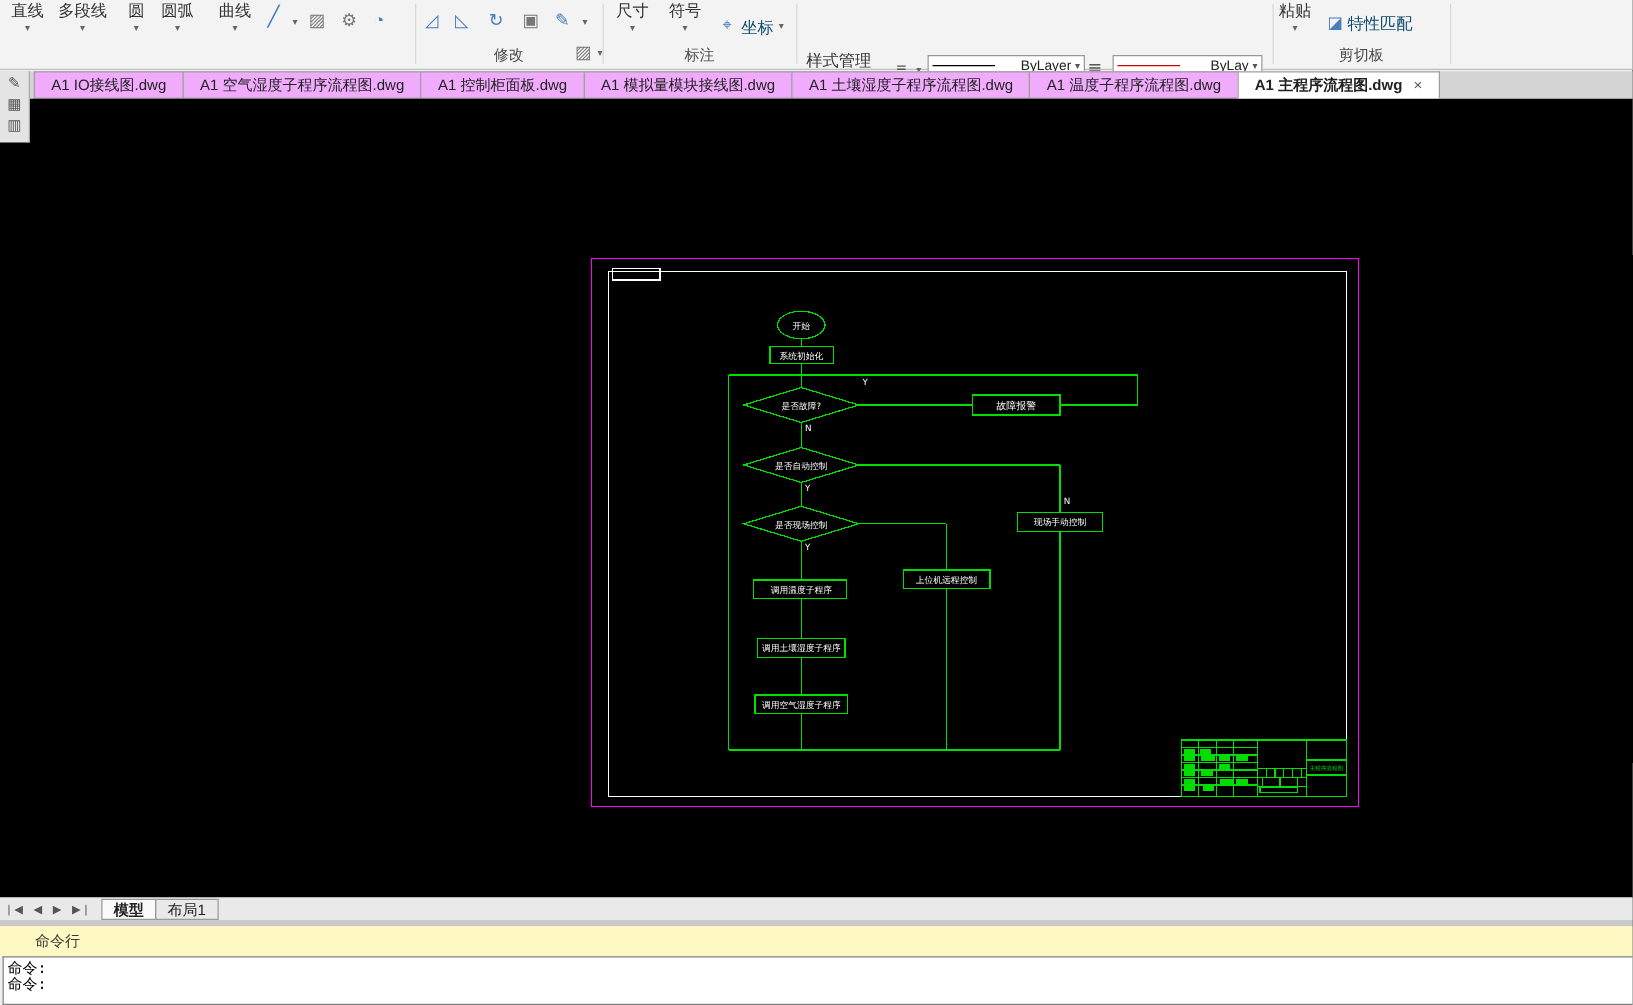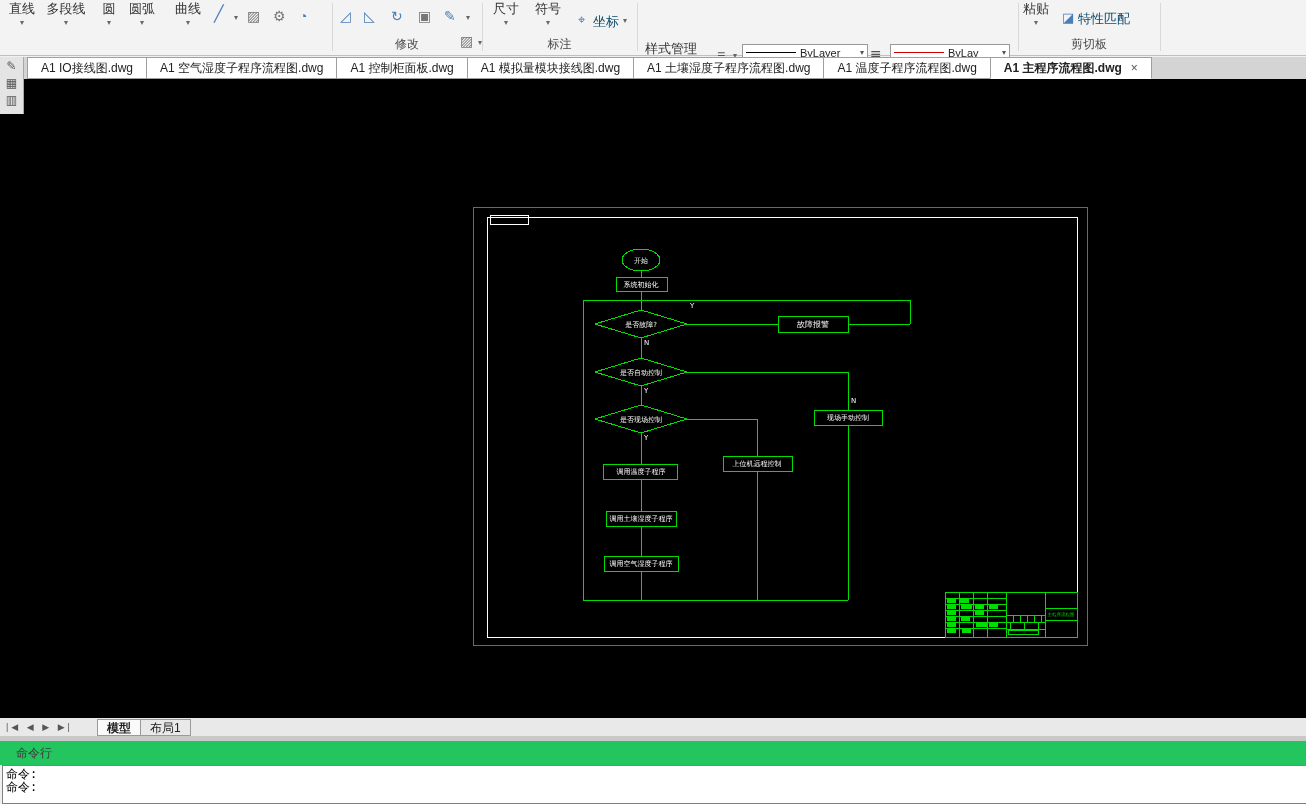--- a/index.html
+++ b/index.html
@@ -15,28 +15,28 @@
                font-size:12px;color:#4a4a4a;}
   .big-btn{position:absolute;top:1px;text-align:center;font-size:13px;color:#333;line-height:15px;}
   .big-btn .caret{display:block;font-size:8px;color:#666;line-height:9px;margin-top:2px;}
   .micon{position:absolute;font-size:14px;color:#4a7ebb;line-height:16px;}
   .sm-caret{position:absolute;font-size:8px;color:#666;}
   .sm-label{position:absolute;font-size:13px;color:#0c4a6e;}
   .combo{position:absolute;height:17px;background:#fff;border:1px solid #999;
          font-size:11px;color:#222;display:flex;align-items:center;padding:0 3px;box-sizing:border-box;}
   .linesample{flex:0 0 50px;height:0;border-top:1px solid #000;margin-right:4px;}
   .linesample.red{border-top-color:#c00;}
-  .cval{flex:1;overflow:hidden;white-space:nowrap;}
+  .cval{flex:1;text-align:right;overflow:hidden;white-space:nowrap;}
   .ccaret{margin-left:3px;font-size:8px;color:#555;flex:0 0 auto;}
 
   
   .tabbar{position:absolute;left:0;top:57px;width:1306px;height:22px;background:#d4d4d4;}
   .tabs{position:absolute;left:27px;top:0;height:22px;display:flex;}
   .ftab{height:20px;display:flex;align-items:center;padding:0 13px;font-size:12px;color:#222;
-        background:#ffffff;border:1px solid #9f9f9f;margin-right:-1px;white-space:nowrap;}
+        background:#f0abfc;border:1px solid #9f9f9f;margin-right:-1px;white-space:nowrap;}
   .ftab.active{background:#fff;font-weight:bold;border-bottom:1px solid #fff;}
   .ftab .close{margin-left:9px;color:#555;font-weight:normal;font-size:12px;}
 
   
   .leftbar{position:absolute;left:0;top:57px;width:24px;height:57px;background:#e4e4e4;
            border-right:1px solid #a8a8a8;z-index:5;display:flex;flex-direction:column;
            align-items:center;padding-top:1px;box-sizing:border-box;}
   .leftbar span{font-size:12px;color:#555;line-height:17px;}
 
   
@@ -49,27 +49,27 @@
   text{font-family:"DejaVu Sans",sans-serif;}
   .wt{fill:#fff;font-size:8px;text-anchor:middle;}
   .wt7{fill:#fff;font-size:7px;text-anchor:middle;}
   .yn{fill:#fff;font-size:7px;text-anchor:start;}
   .tbt{fill:#00dd00;font-size:4.5px;text-anchor:middle;}
 
   
   .statusrow{position:absolute;left:0;top:718px;width:1306px;height:18px;background:#e9e9e9;
              display:flex;align-items:center;}
   .nav{margin-left:6px;font-size:9px;color:#555;letter-spacing:3px;white-space:nowrap;}
-  .sheettabs{margin-left:24px;display:flex;height:17px;}
+  .sheettabs{margin-left:8px;display:flex;height:17px;}
   .sheettab{padding:0 9px;font-size:12px;color:#222;line-height:17px;border:1px solid #9a9a9a;
             background:transparent;margin-right:-1px;}
   .sheettab.active{background:#fafafa;font-weight:bold;}
   .cmdstrip{position:absolute;left:0;top:736px;width:1306px;height:5px;background:#c9c9c9;}
-  .cmdtitle{position:absolute;left:0;top:741px;width:1306px;height:24px;background:#22c55e;
-            font-size:12px;color:#3c3c3c;line-height:24px;padding-left:16px;box-sizing:border-box;}
+  .cmdtitle{position:absolute;left:0;top:741px;width:1306px;height:24px;background:#fef9c3;
+            font-size:12px;color:#3c3c3c;line-height:24px;padding-left:28px;box-sizing:border-box;}
   .cmdarea{position:absolute;left:2px;top:765px;width:1304px;height:39px;background:#fff;
            border:1px solid #808080;border-right:none;box-sizing:border-box;
            font-family:"DejaVu Sans Mono",monospace;font-size:12px;color:#000;
            padding:2px 0 0 3px;line-height:13px;overflow:hidden;}
 </style>
 </head>
 <body>
 
 <div class="ribbon">
 

